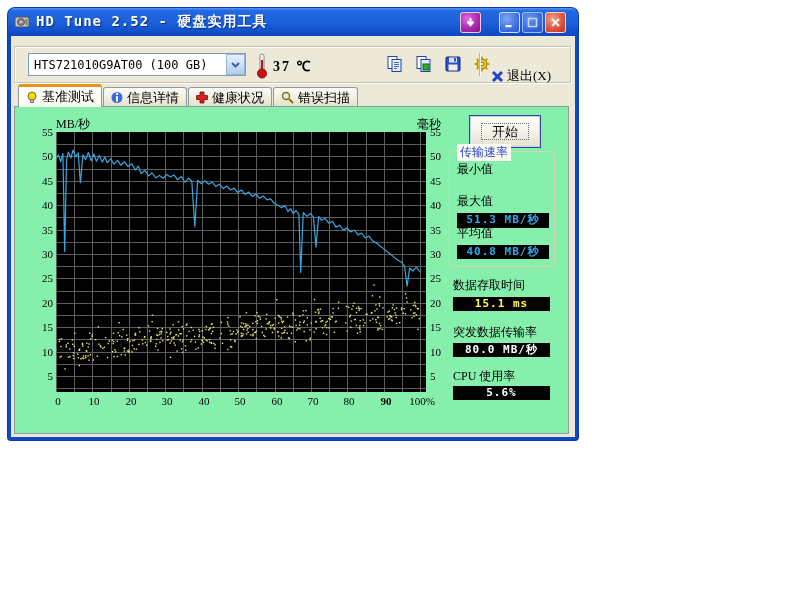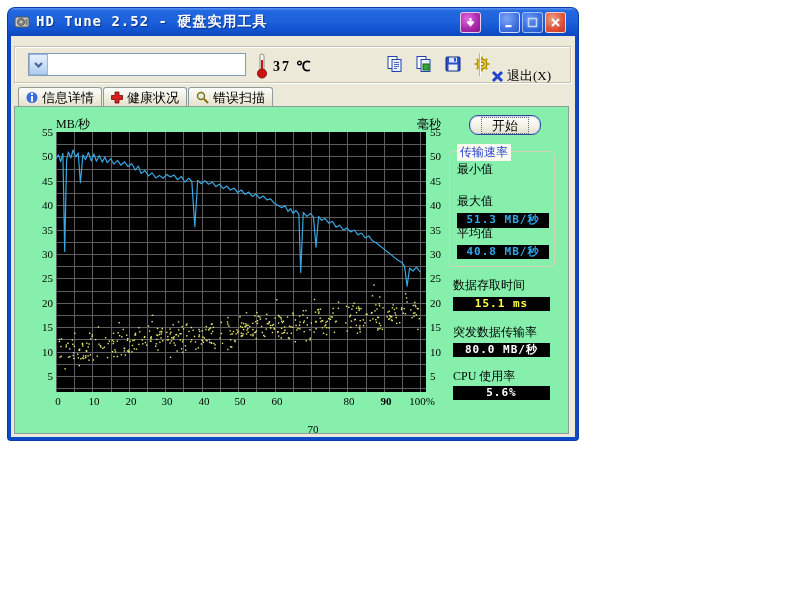--- a/index.html
+++ b/index.html
@@ -50,22 +50,22 @@
   .tabpage { position:absolute; left:3px; top:70px; width:555px; height:328px;
     background:#86efac; border:1px solid #919B9C; z-index:2; }
 
   .axis-unit { position:absolute; font-size:12px; }
   .plot-wrap { position:absolute; left:41px; top:25px; width:370px; height:260px; background:#000; }
   .ytick, .xtick { position:absolute; font-size:11px; line-height:12px; }
   .ylabels-left  { position:absolute; left:10px; top:25px; width:28px; height:260px; }
   .ylabels-right { position:absolute; left:415px; top:25px; width:30px; height:260px; }
   .xlabels { position:absolute; left:41px; top:288px; width:380px; height:14px; }
 
-  .start-btn { position:absolute; left:454px; top:8px; width:72px; height:20px;
-    border:1px solid #33469B; border-radius:9px;
+  .start-btn { position:absolute; left:454px; top:8px; width:72px; height:33px;
+    border:1px solid #33469B; border-radius:0;
     background:linear-gradient(180deg,#FFFFFF,#F2F0E4 60%,#E2DFCE);
     box-shadow:inset 0 0 0 1px #C4D4F0; display:flex; align-items:center; justify-content:center; cursor:pointer; }
   .start-btn-inner { border:1px dotted #6B6B6B; padding:0 10px; font-size:13px; line-height:15px; }
 
   .groupbox { position:absolute; left:434px; top:44px; width:106px; height:116px;
     border:1px solid #D5D2BE; border-radius:4px; }
   .groupbox-title { position:absolute; left:7px; top:-8px; background:#FBFAF2; padding:0 3px;
     color:#2840C8; font-size:12px; }
   .fld-label { position:absolute; font-size:12px; white-space:nowrap; }
   .lcd { position:absolute; background:#000; height:14px; text-align:center;
@@ -106,20 +106,21 @@
           <path d="M2 2 L9 9 M9 2 L2 9" stroke="#fff" stroke-width="2" fill="none"></path>
         </svg>
       </div>
     </div>
   </div>
 
   <div class="client">
 
     <div class="toolbar-panel">
       <div class="combo">
+        <span class="combo-text">HTS721010G9AT00 (100 GB)</span>
         <span class="combo-btn">
           <svg width="9" height="6" viewBox="0 0 9 6">
             <path d="M1 1 L4.5 4.5 L8 1" stroke="#44619C" stroke-width="2" fill="none"></path>
           </svg>
         </span>
       </div>
       <svg class="thermo" width="14" height="27" viewBox="0 0 14 27">
         <rect x="5" y="2" width="4" height="18" rx="2" fill="#fff" stroke="#888"></rect>
         <rect x="6" y="8" width="2" height="12" fill="#CC1111"></rect>
         <circle cx="7" cy="21.5" r="4.5" fill="#CC1111" stroke="#881111"></circle>
@@ -162,20 +163,27 @@
       <div class="tool-sep"></div>
       <div class="exit-btn">
         <svg width="13" height="13" viewBox="0 0 13 13">
           <path d="M2 2 L11 11 M11 2 L2 11" stroke="#2244CC" stroke-width="3"></path>
         </svg>
         <span>退出(X)</span>
       </div>
     </div>
 
     <div class="tabs">
+      <div class="tab active">
+        <svg width="12" height="13" viewBox="0 0 12 13">
+          <circle cx="6" cy="5" r="4" fill="#F2D41E" stroke="#8A6D00"></circle>
+          <rect x="4.5" y="8.5" width="3" height="3" fill="#BBB" stroke="#777"></rect>
+        </svg>
+        <span>基准测试</span>
+      </div>
       <div class="tab">
         <svg width="12" height="13" viewBox="0 0 12 13">
           <circle cx="6" cy="6.5" r="5.5" fill="#3A6CE0"></circle>
           <rect x="5" y="2" width="2" height="2" fill="#fff"></rect>
           <rect x="5" y="5.2" width="2" height="5.5" fill="#fff"></rect>
         </svg>
         <span>信息详情</span>
       </div>
       <div class="tab">
         <svg width="12" height="13" viewBox="0 0 12 13">
@@ -745,21 +753,21 @@
           <span class="ytick" style="left:0;  top:238px; position:absolute;">5</span>
         </div>
       <div class="xlabels" id="x-ticks">
           <span class="xtick" style="left:-15px; top:0; width:34px; text-align:center; position:absolute;">0</span>
           <span class="xtick" style="left:21px; top:0; width:34px; text-align:center; position:absolute;">10</span>
           <span class="xtick" style="left:58px; top:0; width:34px; text-align:center; position:absolute;">20</span>
           <span class="xtick" style="left:94px; top:0; width:34px; text-align:center; position:absolute;">30</span>
           <span class="xtick" style="left:131px; top:0; width:34px; text-align:center; position:absolute;">40</span>
           <span class="xtick" style="left:167px; top:0; width:34px; text-align:center; position:absolute;">50</span>
           <span class="xtick" style="left:204px; top:0; width:34px; text-align:center; position:absolute;">60</span>
-          <span class="xtick" style="left:240px; top:0; width:34px; text-align:center; position:absolute;margin-top:28px;">70</span>
+          <span class="xtick" style="left:240px; top:0; width:34px; text-align:center; position:absolute;">70</span>
           <span class="xtick" style="left:276px; top:0; width:34px; text-align:center; position:absolute;">80</span>
           <span class="xtick" style="left:313px; top:0; width:34px; text-align:center; position:absolute;font-weight:bold;">90</span>
           <span class="xtick" style="left:349px; top:0; width:34px; text-align:center; position:absolute;">100%</span>
         </div>
 
       <div class="start-btn">
         <span class="start-btn-inner">开始</span>
       </div>
 
       <div class="groupbox">

